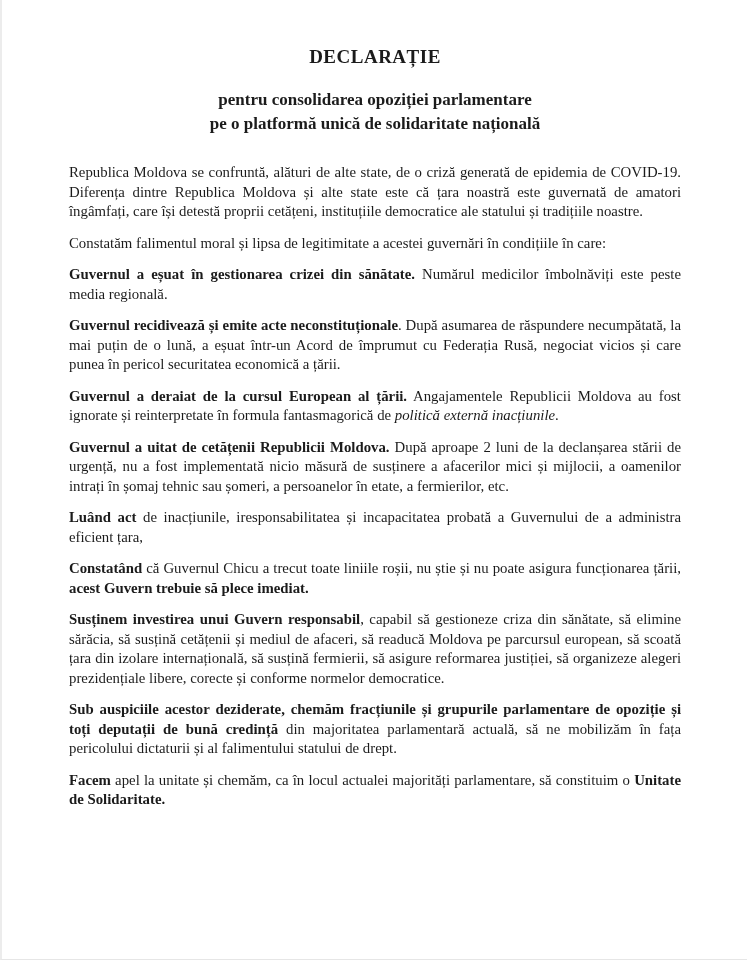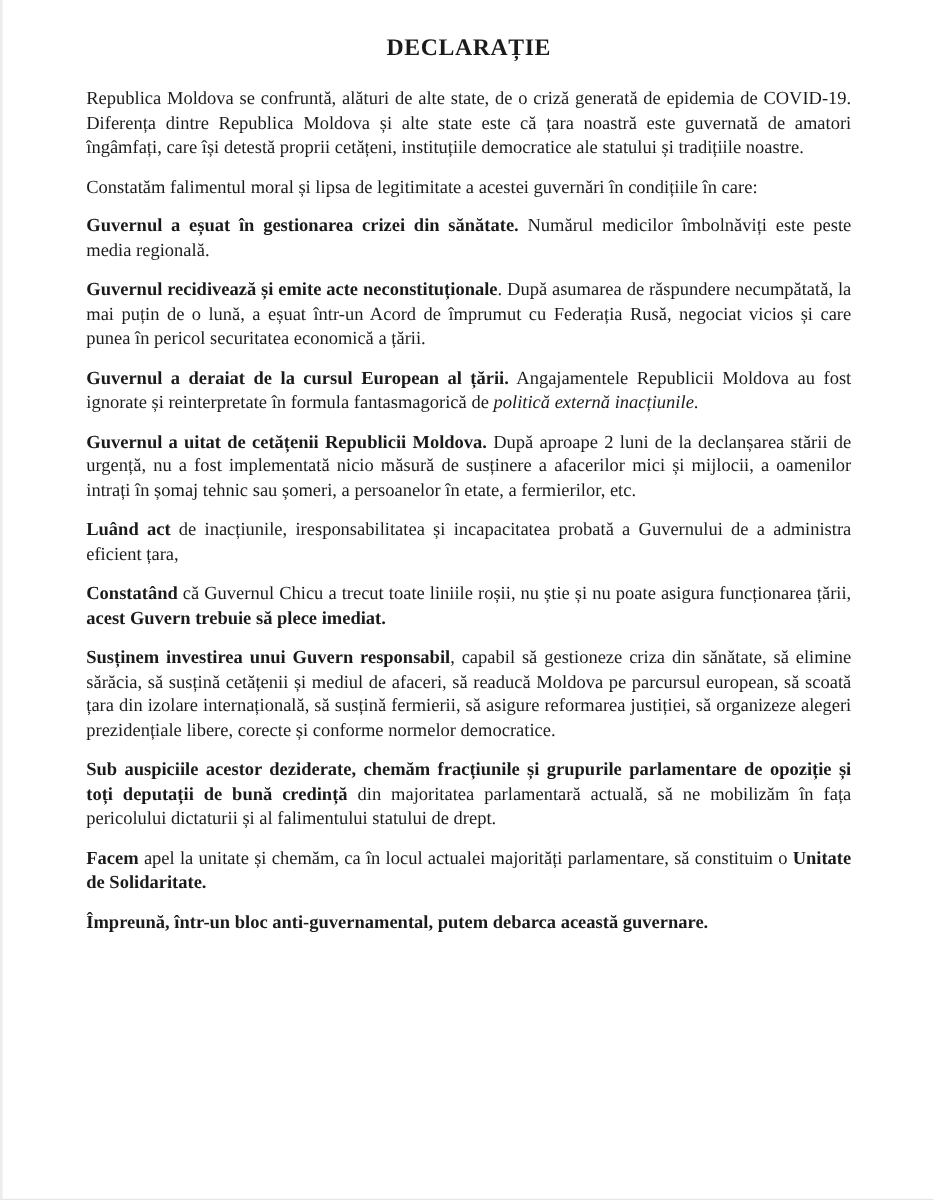--- a/index.html
+++ b/index.html
@@ -14,21 +14,21 @@
     background: #ffffff;
     box-sizing: border-box;
     border-left: 2px solid #ececec;
     border-bottom: 1px solid #e6e6e6;
     font-family: "Liberation Serif", "DejaVu Serif", serif;
     color: #1b1b1b;
     overflow: hidden;
   }
   .inner {
     box-sizing: border-box;
-    padding: 28px 66px 0 67px;
+    padding: 46px 66px 0 67px;
   }
   .doc-title {
     text-align: center;
     font-weight: bold;
     font-size: 19px;
     letter-spacing: 0.5px;
     margin: 0 0 20px 0;
   }
   .doc-subtitle {
     text-align: center;
@@ -46,28 +46,31 @@
   }
   .doc-body .b { font-weight: bold; }
   .doc-body .i { font-style: italic; }
 </style>
 </head>
 <body>
 
 <div class="page">
   <div class="inner">
     <h1 class="doc-title">DECLARAȚIE</h1>
+    <h2 class="doc-subtitle">
+      <span>pentru consolidarea opoziției parlamentare</span><br>
+      <span>pe o platformă unică de solidaritate națională</span>
+    </h2>
     <div class="doc-body">
         <p class="para"><span>Republica Moldova se confruntă, alături de alte state, de o criză generată de epidemia de COVID-19. Diferența dintre Republica Moldova și alte state este că țara noastră este guvernată de amatori îngâmfați, care își detestă proprii cetățeni, instituțiile democratice ale statului și tradițiile noastre.</span></p>
         <p class="para"><span>Constatăm falimentul moral și lipsa de legitimitate a acestei guvernări în condițiile în care:</span></p>
         <p class="para"><span class="b">Guvernul a eșuat în gestionarea crizei din sănătate.</span><span> Numărul medicilor îmbolnăviți este peste media regională.</span></p>
         <p class="para"><span class="b">Guvernul recidivează și emite acte neconstituționale</span><span>. După asumarea de răspundere necumpătată, la mai puțin de o lună, a eșuat într-un Acord de împrumut cu Federația Rusă, negociat vicios și care punea în pericol securitatea economică a țării.</span></p>
         <p class="para"><span class="b">Guvernul a deraiat de la cursul European al țării.</span><span> Angajamentele Republicii Moldova au fost ignorate și reinterpretate în formula fantasmagorică de </span><span class="i">politică externă inacțiunile</span><span>.</span></p>
         <p class="para"><span class="b">Guvernul a uitat de cetățenii Republicii Moldova.</span><span> După aproape 2 luni de la declanșarea stării de urgență, nu a fost implementată nicio măsură de susținere a afacerilor mici și mijlocii, a oamenilor intrați în șomaj tehnic sau șomeri, a persoanelor în etate, a fermierilor, etc.</span></p>
         <p class="para"><span class="b">Luând act</span><span> de inacțiunile, iresponsabilitatea și incapacitatea probată a Guvernului de a administra eficient țara,</span></p>
         <p class="para"><span class="b">Constatând</span><span> că Guvernul Chicu a trecut toate liniile roșii, nu știe și nu poate asigura funcționarea țării, </span><span class="b">acest Guvern trebuie să plece imediat.</span></p>
         <p class="para"><span class="b">Susținem investirea unui Guvern responsabil</span><span>, capabil să gestioneze criza din sănătate, să elimine sărăcia, să susțină cetățenii și mediul de afaceri, să readucă Moldova pe parcursul european, să scoată țara din izolare internațională, să susțină fermierii, să asigure reformarea justiției, să organizeze alegeri prezidențiale libere, corecte și conforme normelor democratice.</span></p>
         <p class="para"><span class="b">Sub auspiciile acestor deziderate, chemăm fracțiunile și grupurile parlamentare de opoziție și toți deputații de bună credință</span><span> din majoritatea parlamentară actuală, să ne mobilizăm în fața pericolului dictaturii și al falimentului statului de drept.</span></p>
         <p class="para"><span class="b">Facem</span><span> apel la unitate și chemăm, ca în locul actualei majorități parlamentare, să constituim o </span><span class="b">Unitate de Solidaritate.</span></p>
-        <p class="para"><span class="b">Împreună, într-un bloc anti-guvernamental, putem debarca această guvernare.</span></p>
       </div>
   </div>
 </div>
 
 </body></html>

